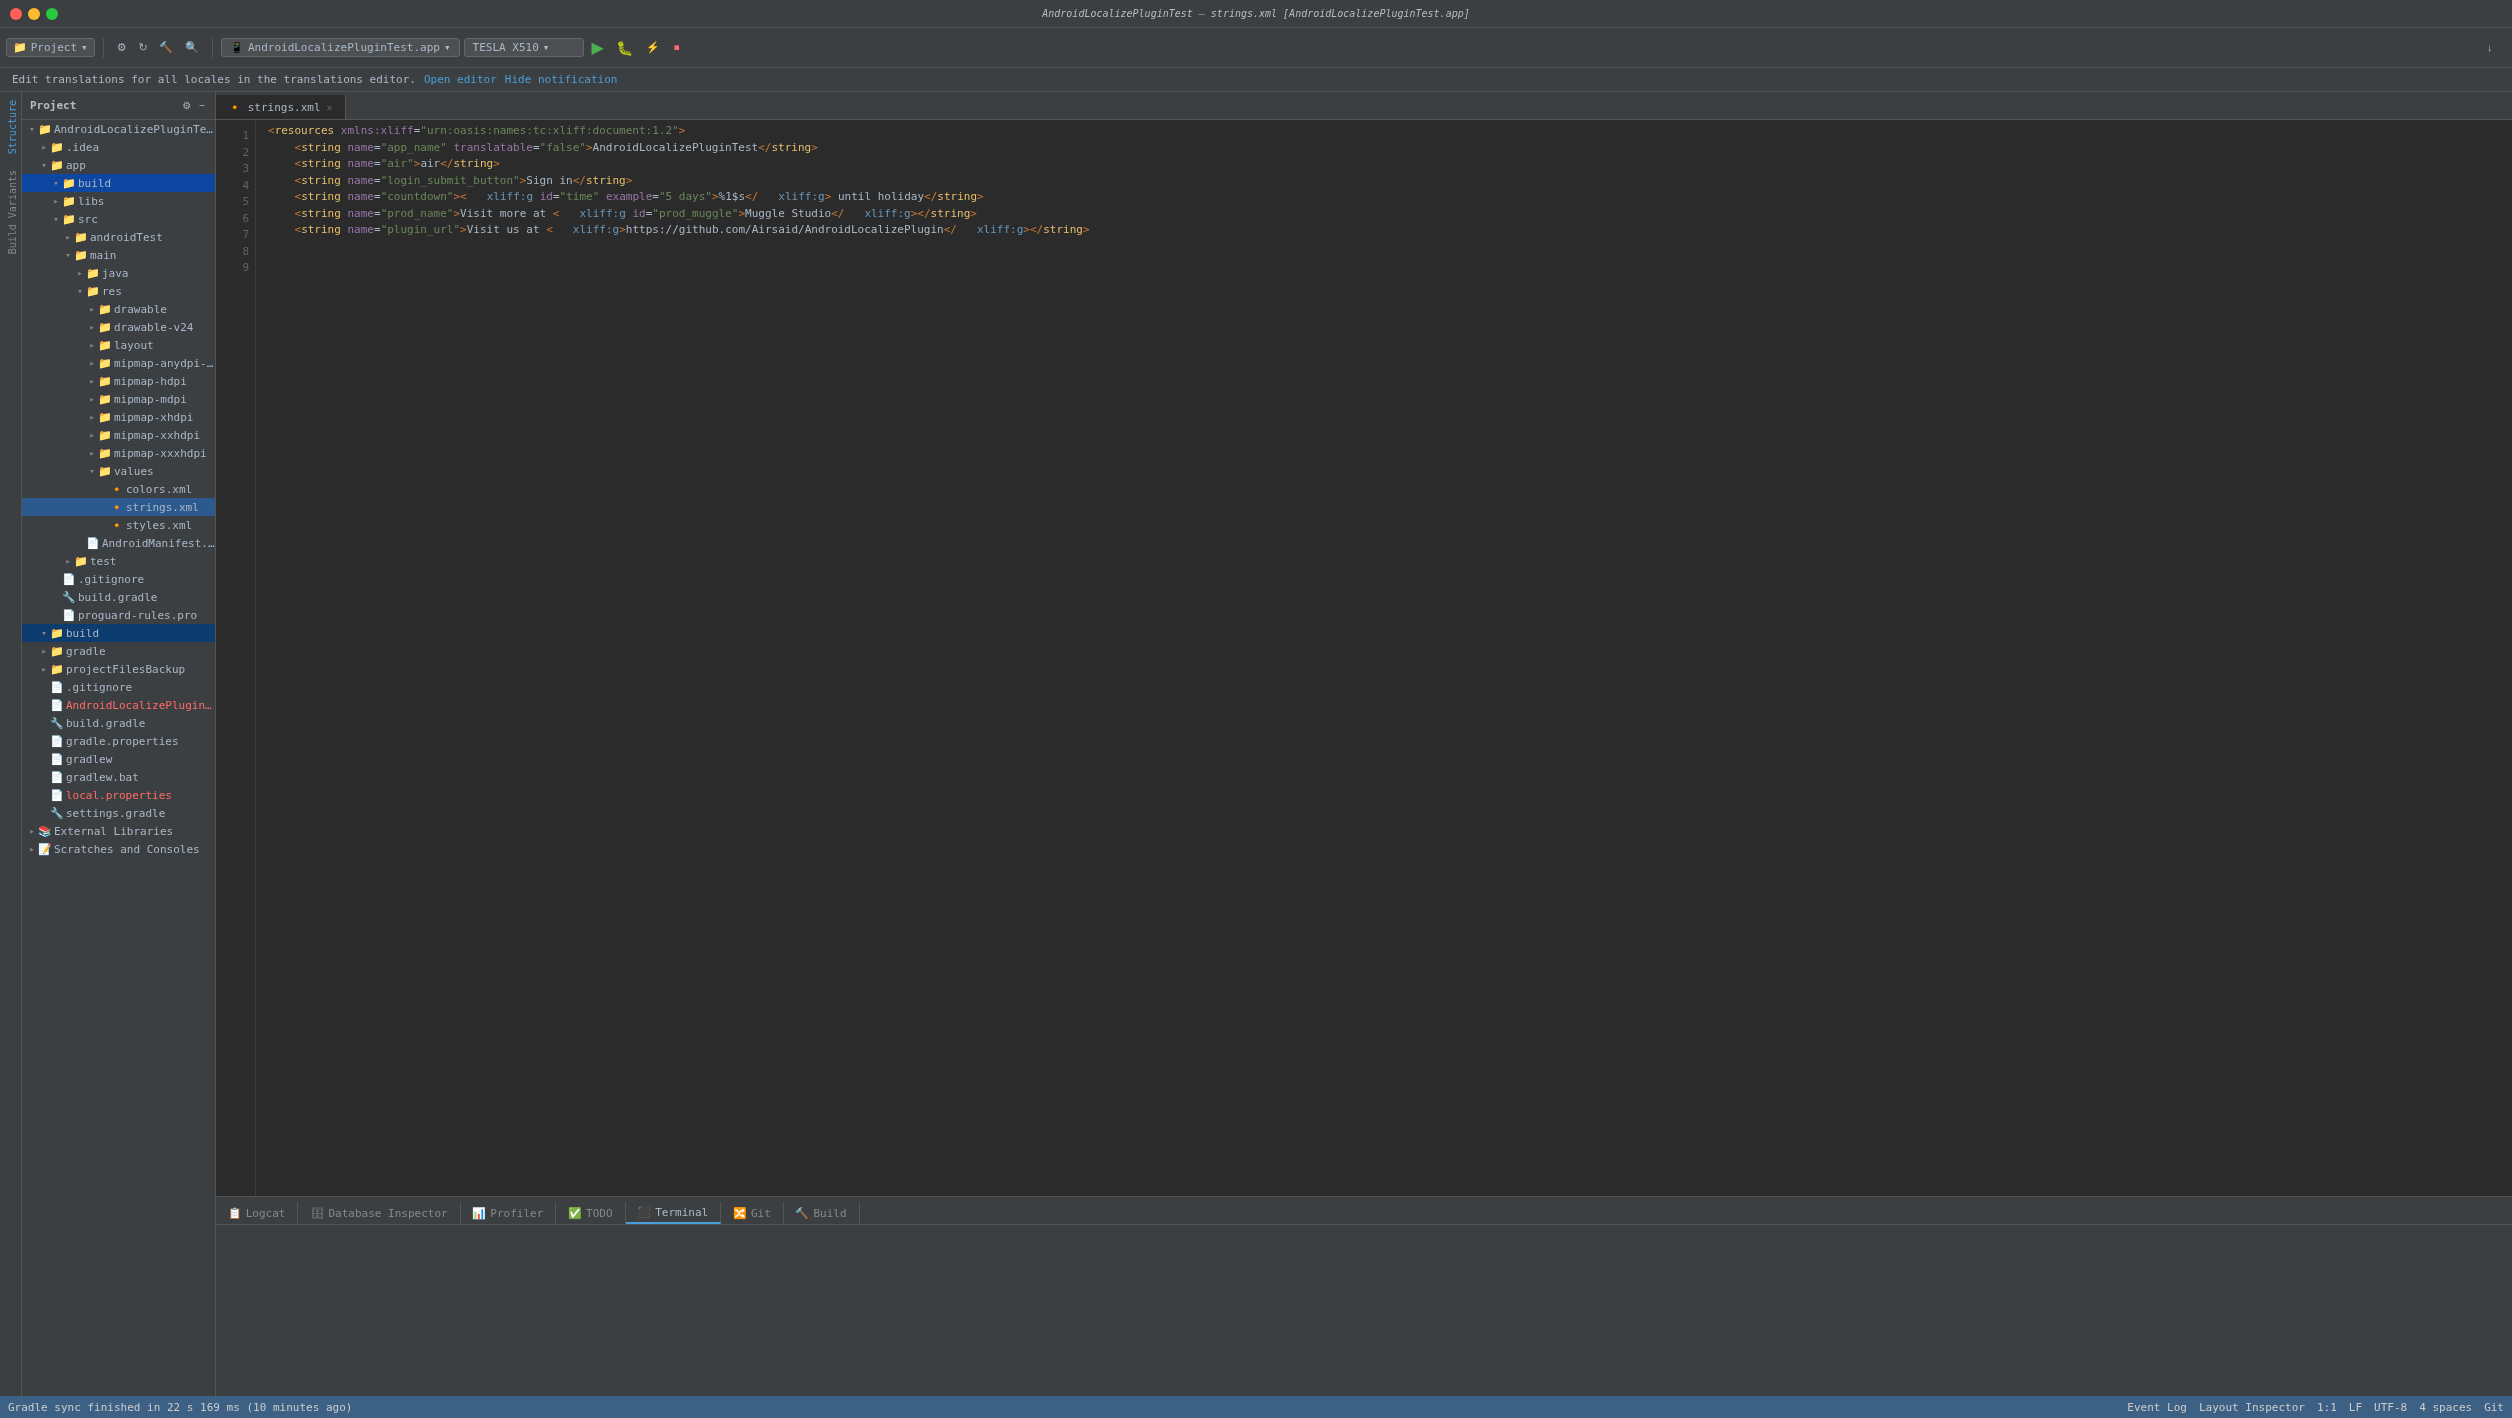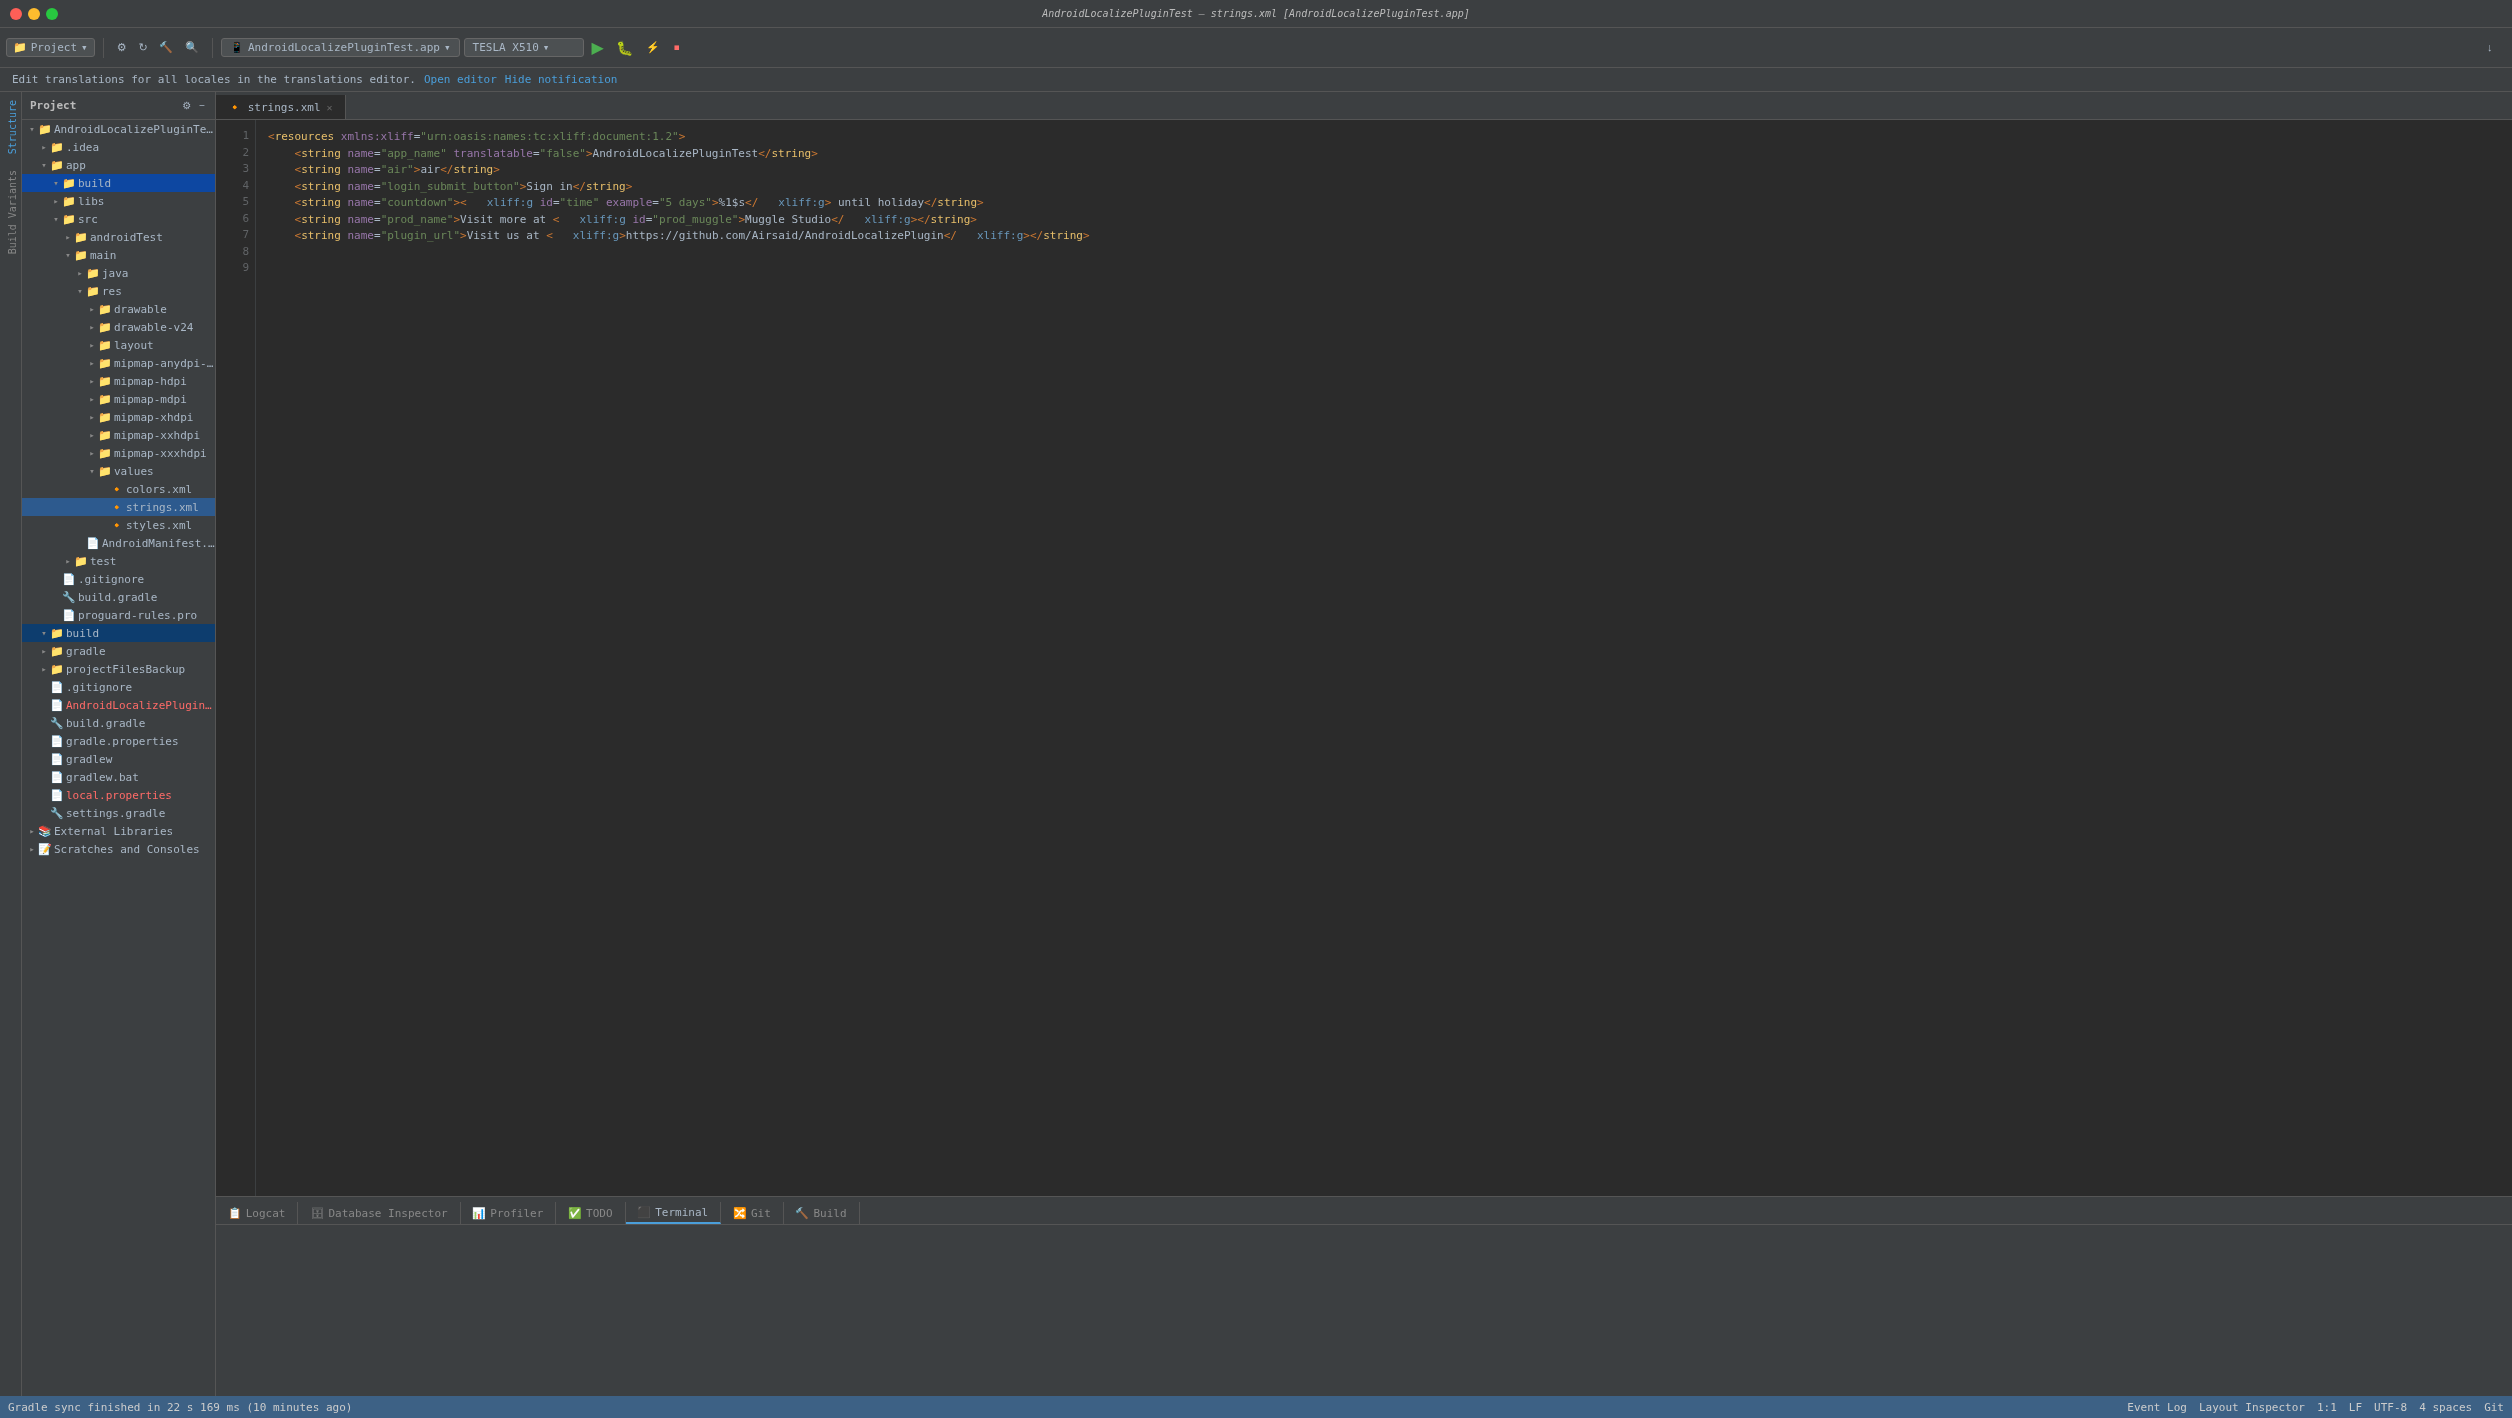--- a/index.html
+++ b/index.html
@@ -287,21 +287,21 @@
       line-height: 1.5;
       text-align: right;
       padding: 8px 6px 8px 0;
       border-right: 1px solid #3c3f41;
       flex-shrink: 0;
       user-select: none;
     }
     .line-numbers div { height: 16.5px; }
     .code-area {
       flex: 1;
-      padding: 9px 12px;
+      padding: 3px 12px;
       overflow: auto;
       font-size: 11px;
       line-height: 1.5;
     }
     .code-line {
       height: 16.5px;
       white-space: pre;
       display: block;
     }
     

